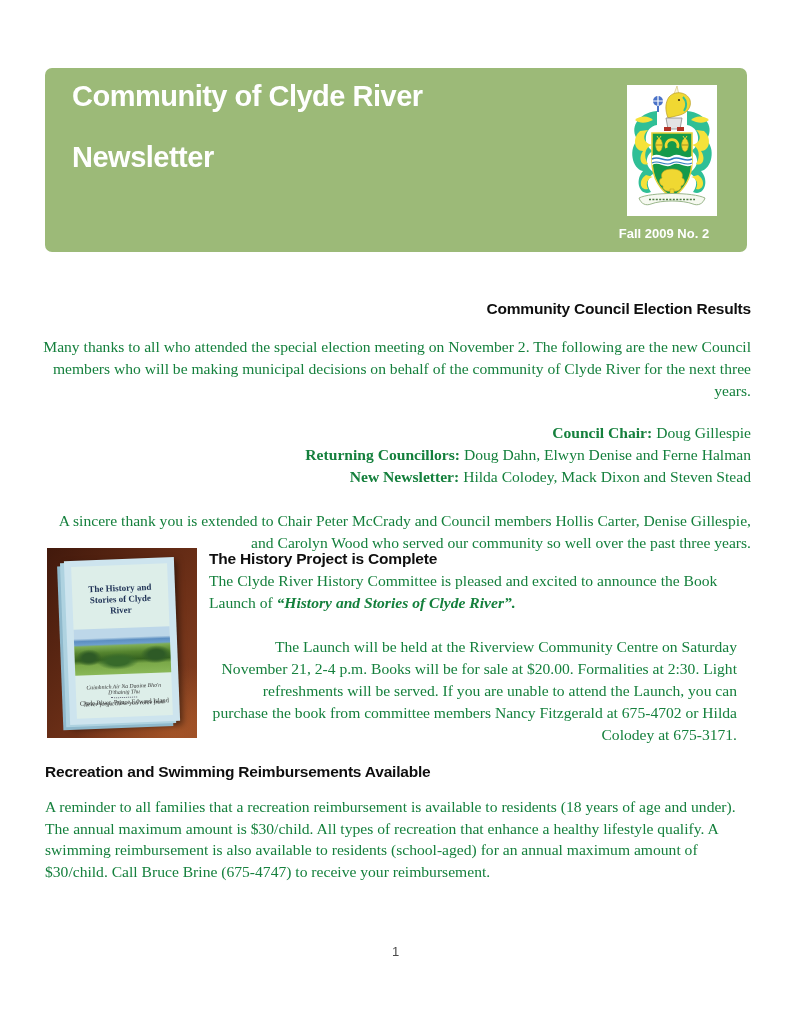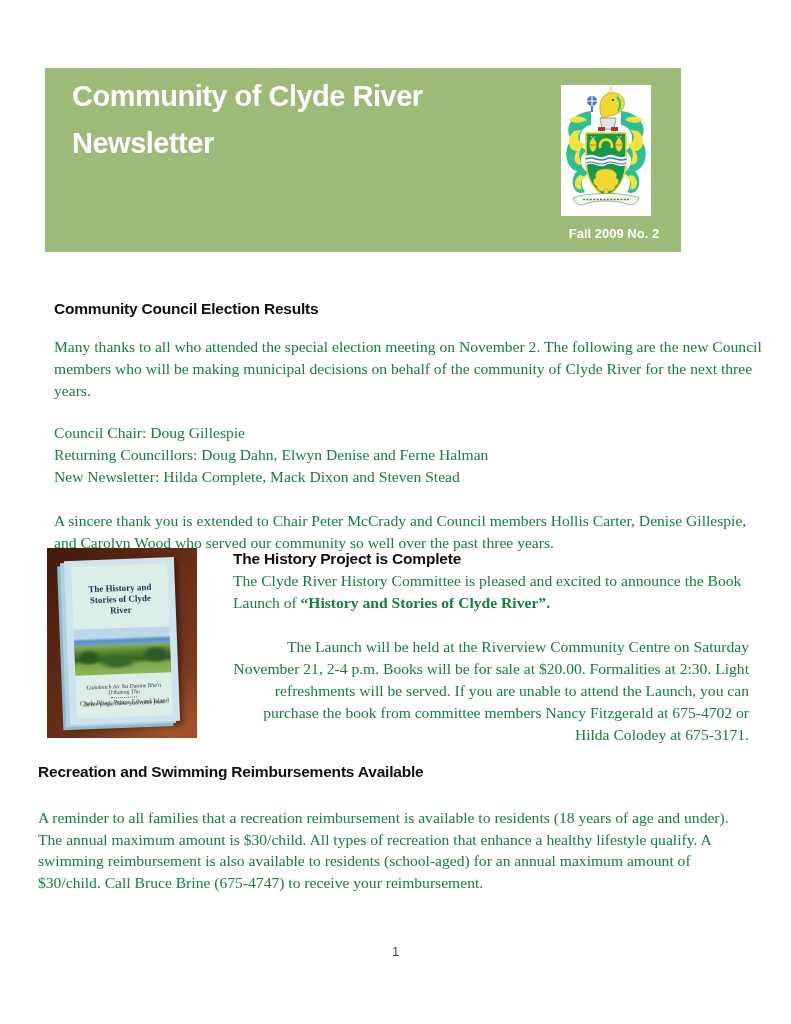--- a/index.html
+++ b/index.html
@@ -3,50 +3,51 @@
 <meta charset="utf-8">
 <style>
   * { margin:0; padding:0; box-sizing:border-box; }
   html,body { background:#ffffff; }
   body {
     width:791px; height:1024px; position:relative; overflow:hidden;
     font-family:"Liberation Serif", serif; color:#141414;
   }
   
   .banner {
-    position:absolute; left:45px; top:68px; width:636px; height:184px;
+    position:absolute; left:45px; top:68px; width:702px; height:184px;
     background:#9cba78;
+    border-radius:7px;
   }
   .banner-title {
     position:absolute; left:27px; top:8px;
     font-family:"Liberation Sans","DejaVu Sans",sans-serif;
     font-weight:700; color:#ffffff; font-size:29px; letter-spacing:-0.5px;
   }
   .banner-title .t1 { display:block; margin-top:4px; }
-  .banner-title .t2 { display:block; margin-top:14px; }
+  .banner-title .t2 { display:block; margin-top:28px; }
   .crest-box {
     position:absolute; right:30px; top:17px; width:90px; height:131px;
     background:#ffffff;
   }
   .issue {
-    position:absolute; right:12px; top:158px; width:110px; text-align:center;
+    position:absolute; right:28px; top:158px; width:110px; text-align:center;
     font-family:"Liberation Sans","DejaVu Sans",sans-serif;
     font-weight:700; font-size:13px; color:#ffffff;
   }
   
   .h-sans {
     font-family:"Liberation Sans","DejaVu Sans",sans-serif;
     font-weight:700; font-size:15.5px; color:#0f0f0f; letter-spacing:-0.2px;
   }
   .body-txt { font-size:15.6px; line-height:22px; color:#15803d; }
   
-  .sec-election { position:absolute; left:54px; top:300px; width:708px; }
+  .sec-election { position:absolute; left:43px; top:300px; width:708px;text-align:right; }
   .sec-election .intro { margin-top:18px; }
   .council { margin-top:20px; }
-  .council .row b { font-weight:400; }
+  .council .row b { font-weight:700; }
   .sec-election .thanks { margin-top:22px; }
   
   .sec-history { position:absolute; left:47px; top:548px; width:702px; display:flex; }
   .photo {
     width:150px; height:190px; flex:0 0 150px; position:relative; overflow:hidden;
     background:
       radial-gradient(140px 90px at 85% 95%, rgba(190,100,45,.55), rgba(0,0,0,0) 70%),
       linear-gradient(128deg, #42190c 0%, #5c2713 35%, #6f3118 60%, #8a4423 100%);
   }
   .book {
@@ -68,27 +69,27 @@
     background:
       radial-gradient(18px 12px at 15% 62%, #2e5a26 35%, rgba(0,0,0,0) 70%),
       radial-gradient(22px 13px at 85% 60%, #2e5a26 35%, rgba(0,0,0,0) 70%),
       radial-gradient(30px 12px at 45% 72%, #376a2a 35%, rgba(0,0,0,0) 70%),
       linear-gradient(#bdd7e9 0%, #bdd7e9 20%, #5d8fc2 26%, #6d9fcd 34%, #7fae54 38%, #55842f 52%, #35621f 68%, #7aa848 78%, #8ab858 100%);
   }
   .bc-gaelic { margin-top:9px; font-style:italic; font-size:6px; color:#333; transform:scale(.95); }
   .bc-divider { margin:2px auto; width:26px; border-top:1px dotted #667; }
   .bc-motto { font-style:italic; font-size:6px; color:#333; }
   .bc-footer { position:absolute; left:0; right:0; bottom:12px; font-size:6.4px; color:#333; }
-  .hist-text { margin-left:36px; width:528px; padding-top:2px; }
+  .hist-text { margin-left:12px; width:528px; padding-top:2px; }
   .hist-text .p1 { margin-top:2px; }
   .hist-text .p2 { margin-top:22px;text-align:right; }
-  .book-cite { font-weight:700; }
-  
-  .sec-recreation { position:absolute; left:38px; top:763px; width:708px; }
-  .sec-recreation .body-txt { margin-top:26px; line-height:21.5px; }
+  .book-cite { font-weight:700; font-style:italic; }
+  
+  .sec-recreation { position:absolute; left:45px; top:763px; width:708px; }
+  .sec-recreation .body-txt { margin-top:15px; line-height:21.5px; }
   
   .page-num {
     position:absolute; left:0; right:0; top:944px; text-align:center;
     font-family:"Liberation Sans","DejaVu Sans",sans-serif;
     font-size:13px; color:#4a4a4a; letter-spacing:0;
   }
 </style>
 </head>
 <body>
 
@@ -163,21 +164,21 @@
 
   <div class="issue">Fall 2009 No. 2</div>
 </div>
 
 <div class="sec-election">
   <div class="h-sans">Community Council Election Results</div>
   <p class="body-txt intro">Many thanks to all who attended the special election meeting on November 2.  The following are the new Council members who will be making municipal decisions on behalf of the community of Clyde River for the next three years.</p>
   <div class="council body-txt">
     <div class="row"><b>Council Chair:</b><span>  Doug Gillespie</span></div>
     <div class="row"><b>Returning Councillors:</b><span>  Doug Dahn, Elwyn Denise and Ferne Halman</span></div>
-    <div class="row"><b>New Newsletter:</b><span>  Hilda Complete, Mack Dixon and Steven Stead</span></div>
+    <div class="row"><b>New Newsletter:</b><span>  Hilda Colodey, Mack Dixon and Steven Stead</span></div>
   </div>
   <p class="body-txt thanks">A sincere thank you is extended to Chair Peter McCrady and Council members Hollis Carter, Denise Gillespie, and Carolyn Wood who served our community so well over the past three years.</p>
 </div>
 
 <div class="sec-history">
   <div class="photo">
     <div class="book">
       <div class="book-inner">
         <div class="bc-title">The History and Stories of Clyde River</div>
         <div class="bc-landscape"></div>

